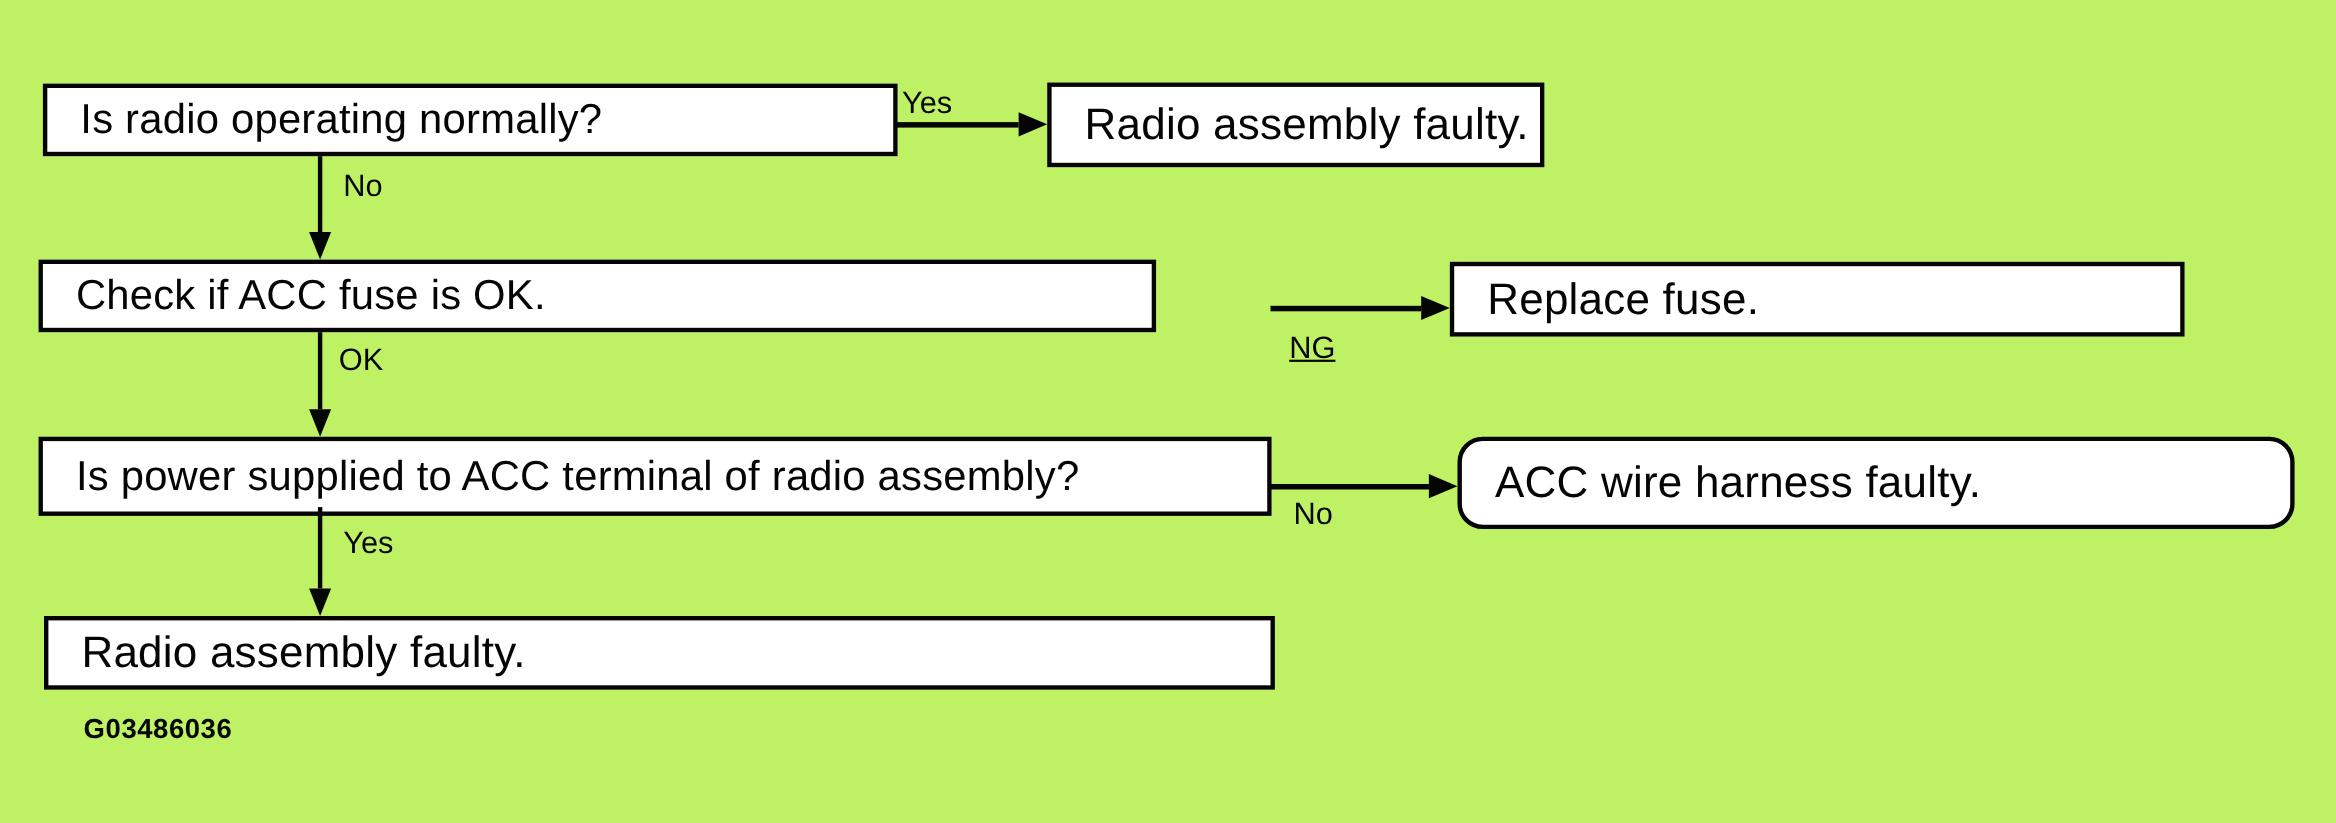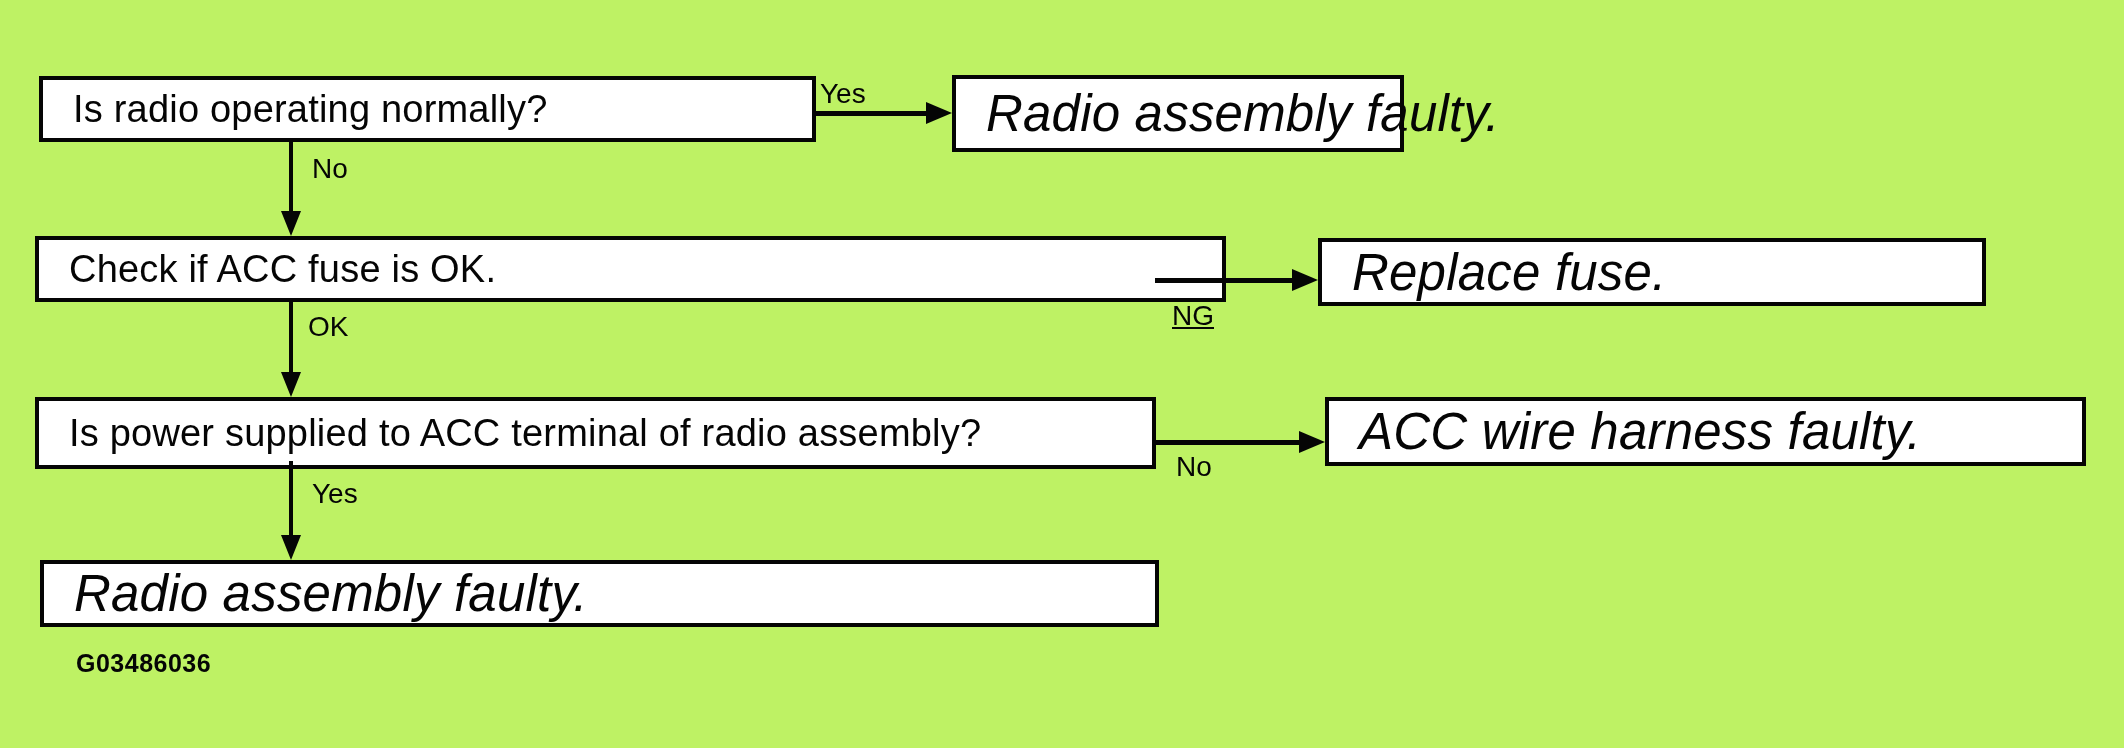--- a/index.html
+++ b/index.html
@@ -22,21 +22,21 @@
     box-sizing: border-box;
     border: 4px solid #050505;
     background: #ffffff;
     display: flex;
     align-items: center;
     padding-left: 30px;
     font-size: 38px;
     letter-spacing: 0.2px;
     white-space: nowrap;
   }
-  .node.result { font-size: 51px; font-style: italic; }
+  .node.result { font-size: 40px; }
   .edge-label {
     position: absolute;
     font-size: 28px;
     line-height: 34px;
     white-space: nowrap;
   }
   .arrow-h {
     position: absolute;
     display: flex;
     align-items: center;
@@ -96,21 +96,21 @@
 
   <div class="node result" style="left:952px; top:75px; width:452px; height:77px;">Radio assembly faulty.</div>
 
   <div class="arrow-v" style="left:280px; top:142px; height:94px;">
     <div class="line"></div>
     <div class="head"></div>
   </div>
 
   <div class="edge-label" style="left:312px; top:152px;">No</div>
 
-  <div class="node question" style="left:35px; top:236px; width:1191px; height:66px;text-align:right;">Check if ACC fuse is OK.</div>
+  <div class="node question" style="left:35px; top:236px; width:1016px; height:66px;text-align:right;">Check if ACC fuse is OK.</div>
 
   <div class="arrow-h" style="left:1155px; top:268px; width:163px;">
     <div class="line"></div>
     <div class="head"></div>
   </div>
 
   <div class="edge-label" style="left:1172px; top:299px;text-decoration:underline;">NG</div>
 
   <div class="node result" style="left:1318px; top:238px; width:668px; height:68px;">Replace fuse.</div>
 
@@ -123,21 +123,21 @@
 
   <div class="node question" style="left:35px; top:397px; width:1121px; height:72px;">Is power supplied to ACC terminal of radio assembly?</div>
 
   <div class="arrow-h" style="left:1155px; top:430px; width:170px;">
     <div class="line"></div>
     <div class="head"></div>
   </div>
 
   <div class="edge-label" style="left:1176px; top:450px;">No</div>
 
-  <div class="node result" style="left:1325px; top:397px; width:761px; height:69px;">ACC wire harness faulty.</div>
+  <div class="node result" style="left:1325px; top:397px; width:761px; height:84px;border-radius:23px;">ACC wire harness faulty.</div>
 
   <div class="arrow-v" style="left:280px; top:461px; height:99px;">
     <div class="line"></div>
     <div class="head"></div>
   </div>
 
   <div class="edge-label" style="left:312px; top:477px;">Yes</div>
 
   <div class="node result" style="left:40px; top:560px; width:1119px; height:67px;">Radio assembly faulty.</div>
 

